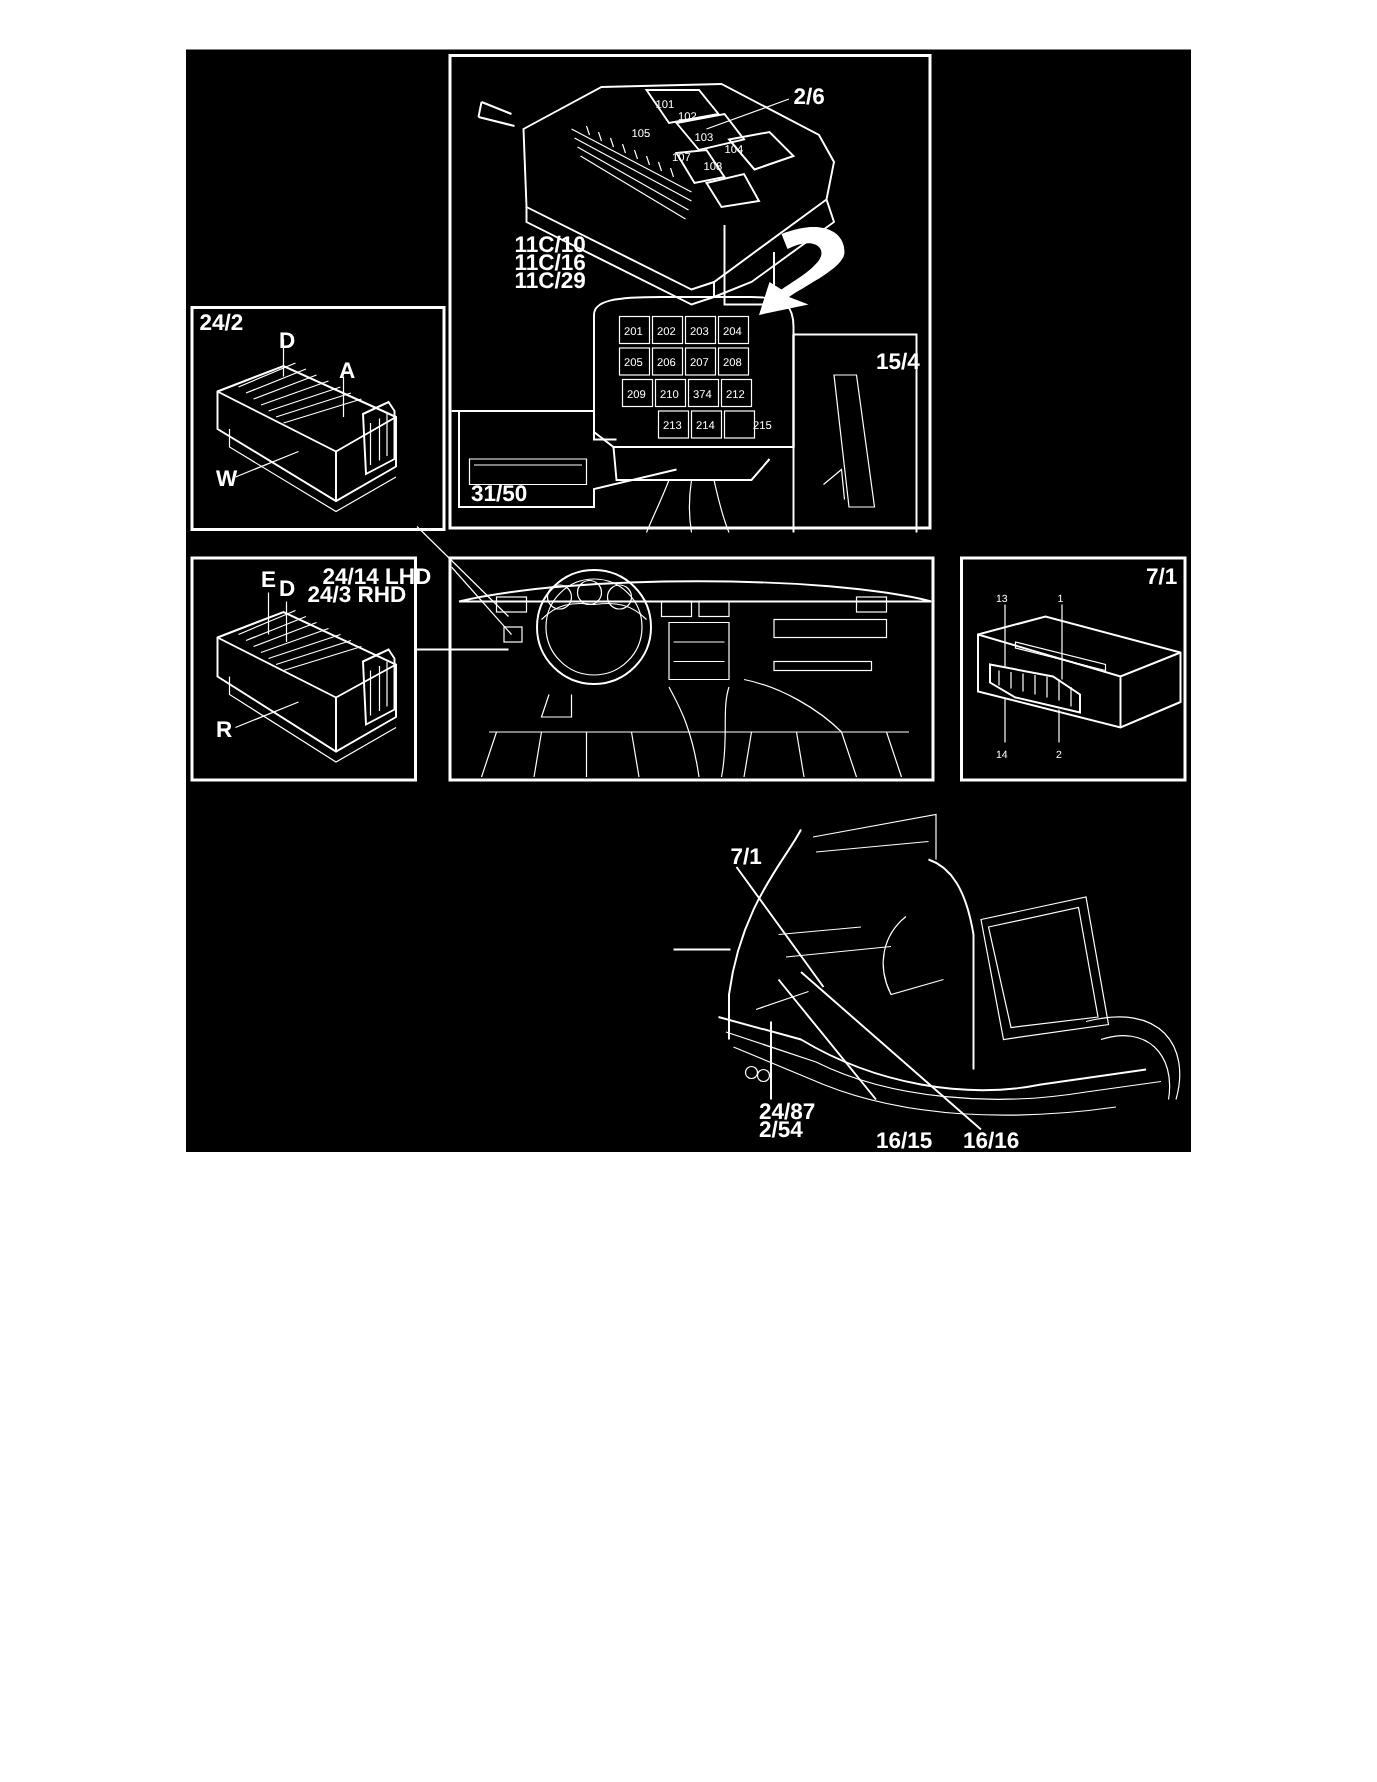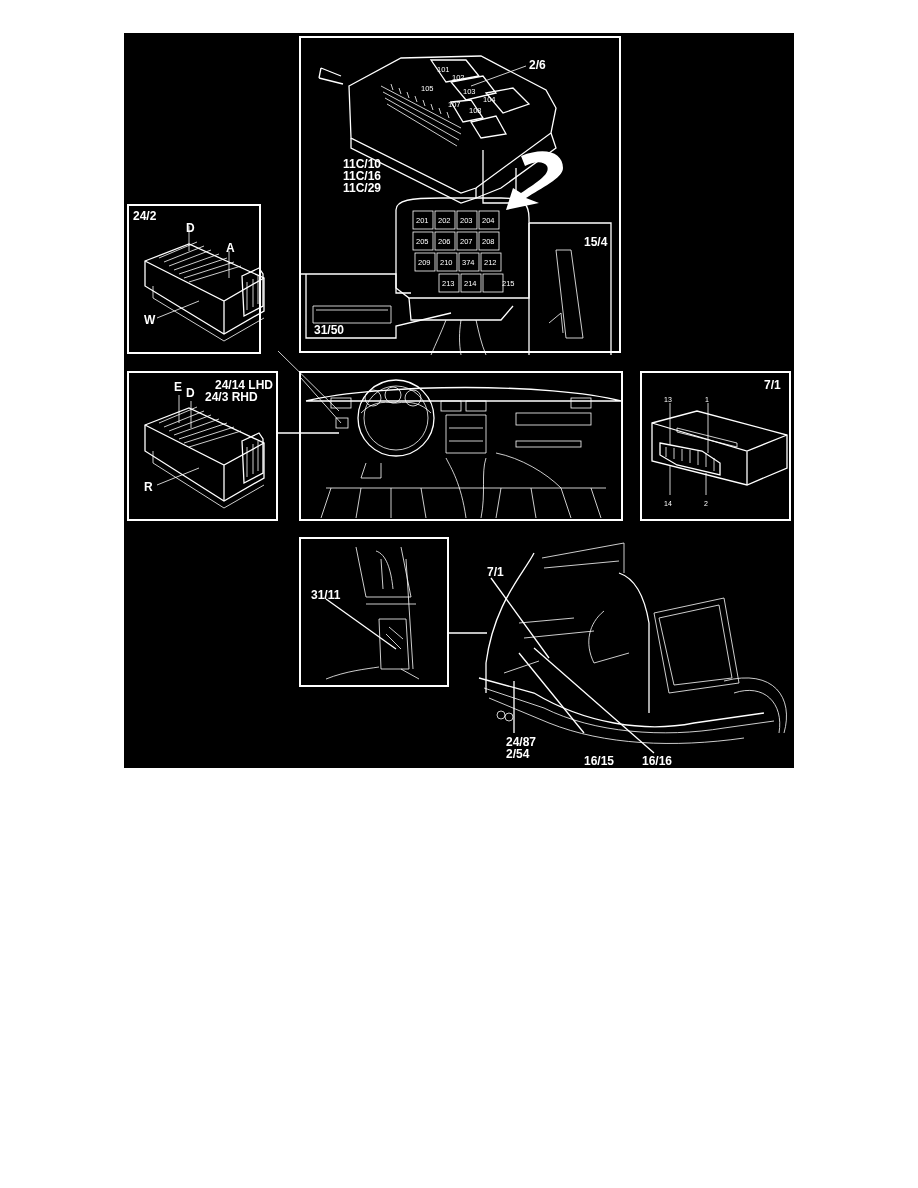--- a/index.html
+++ b/index.html
@@ -1,19 +1,19 @@
 <!DOCTYPE html>
 <html><head>
 <meta charset="utf-8">
 <style>
   html, body { margin:0; padding:0; background:#ffffff; }
   body { width:918px; height:1188px; position:relative; overflow:hidden; font-family:"Liberation Sans", sans-serif; }
   .figure { position:absolute; left:124px; top:33px; width:670px; height:735px; background:#000; }
   .panel { position:absolute; border:2px solid #fff; box-sizing:border-box; }
-  .lbl { position:absolute; color:#fff; font-weight:bold; font-size:12px; line-height:12px; white-space:nowrap; font-family:"Liberation Sans", sans-serif; }
+  .lbl { position:absolute; color:#fff; font-weight:bold; font-size:15px; line-height:12px; white-space:nowrap; font-family:"Liberation Sans", sans-serif; }
   .lbl.sm { font-size:7px; font-weight:normal; }
   .lbl.fuse { font-size:7.5px; font-weight:normal; }
   svg { position:absolute; left:0; top:0; overflow:visible; }
   svg .w { stroke:#fff; fill:none; stroke-width:1.3; }
   svg .wt { stroke:#fff; fill:none; stroke-width:0.8; }
   svg .wf { fill:#fff; stroke:none; }
 </style>
 </head>
 <body>
 
@@ -104,21 +104,21 @@
     <span class="lbl fuse" style="left:161px; top:219px;">374</span>
     <span class="lbl fuse" style="left:183px; top:219px;">212</span>
     <span class="lbl fuse" style="left:141px; top:240px;">213</span>
     <span class="lbl fuse" style="left:163px; top:240px;">214</span>
     <span class="lbl fuse" style="left:185px; top:240px;margin-left:16px;">215</span>
 
     <span class="lbl" style="left:13px; top:286px;">31/50</span>
     <span class="lbl" style="left:283px; top:198px;">15/4</span>
   </div>
 
-  <div class="panel" style="left:3px; top:171px; width:134px; height:150px;">
+  <div class="panel" style="left:3px; top:171px; width:170px; height:150px;">
     <svg width="151" height="150">
       <path class="w" d="M16,55 L60,38 L135,72 L135,105 L95,128 L16,80 Z"></path>
       <path class="w" d="M16,55 L95,95 L135,72 M95,95 L95,128"></path>
       <path class="wt" d="M24,80 L24,92 L95,135 L135,112"></path>
       <path class="wt" d="M30,52 L68,36 M35,56 L75,40 M40,60 L82,44 M45,64 L90,48 M50,68 L98,52 M55,72 L105,56 M60,76 L112,60"></path>
       <path class="w" d="M113,70 L130,62 L134,68 L134,100 L115,110 Z"></path>
       <path class="wt" d="M118,76 L118,104 M124,73 L124,101 M129,70 L129,98"></path>
       <path class="wt" d="M60,20 L60,45 M100,45 L100,72 M28,112 L70,95"></path>
     </svg>
     <span class="lbl" style="left:4px; top:4px;">24/2</span>
@@ -184,33 +184,20 @@
       <path class="wt" d="M24,74 L24,84 M32,75 L32,86 M40,76 L40,88 M48,77 L48,90 M56,78 L56,92 M64,80 L64,94 M72,85 L72,98"></path>
       <path class="wt" d="M28,30 L28,72 M66,30 L66,80 M28,92 L28,122 M64,100 L64,122"></path>
     </svg>
     <span class="lbl" style="left:122px; top:6px;">7/1</span>
     <span class="lbl sm" style="left:22px; top:21px;">13</span>
     <span class="lbl sm" style="left:63px; top:21px;">1</span>
     <span class="lbl sm" style="left:22px; top:125px;">14</span>
     <span class="lbl sm" style="left:62px; top:125px;">2</span>
   </div>
 
-  <div class="panel" style="left:175px; top:504px; width:150px; height:150px;">
-    <svg width="150" height="150">
-      <path class="wt" d="M55,8 L65,58 L110,58 L100,8"></path>
-      <path class="wt" d="M75,12 C85,15 90,30 92,50 M80,20 L82,50"></path>
-      <path class="wt" d="M65,65 L115,65"></path>
-      <path class="wt" d="M78,80 L80,130 L108,130 L105,80 Z"></path>
-      <path class="wt" d="M85,95 L100,110 M88,88 L102,100"></path>
-      <path class="wt" d="M25,140 C45,132 65,130 78,128 M100,130 L118,140"></path>
-      <path class="wt" d="M105,20 L112,130"></path>
-      <path class="w" d="M25,60 L95,110"></path>
-    </svg>
-    <span class="lbl" style="left:10px; top:50px;">31/11</span>
-  </div>
   <svg width="670" height="735">
     <path class="w" d="M325,600 L363,600"></path>
   </svg>
 
   <svg width="670" height="735">
     <path class="w" d="M410,520 C400,540 370,570 362,630 L362,660"></path>
     <path class="wt" d="M418,525 L500,510 L500,540 M420,535 L495,528"></path>
     <path class="w" d="M495,540 C510,545 520,560 525,590 L525,680"></path>
     <path class="wt" d="M530,580 L600,565 L615,650 L545,660 Z M535,585 L595,572 L608,645 L550,652 Z"></path>
     <path class="w" d="M355,645 L410,660 C460,690 520,700 570,690 L640,680"></path>

